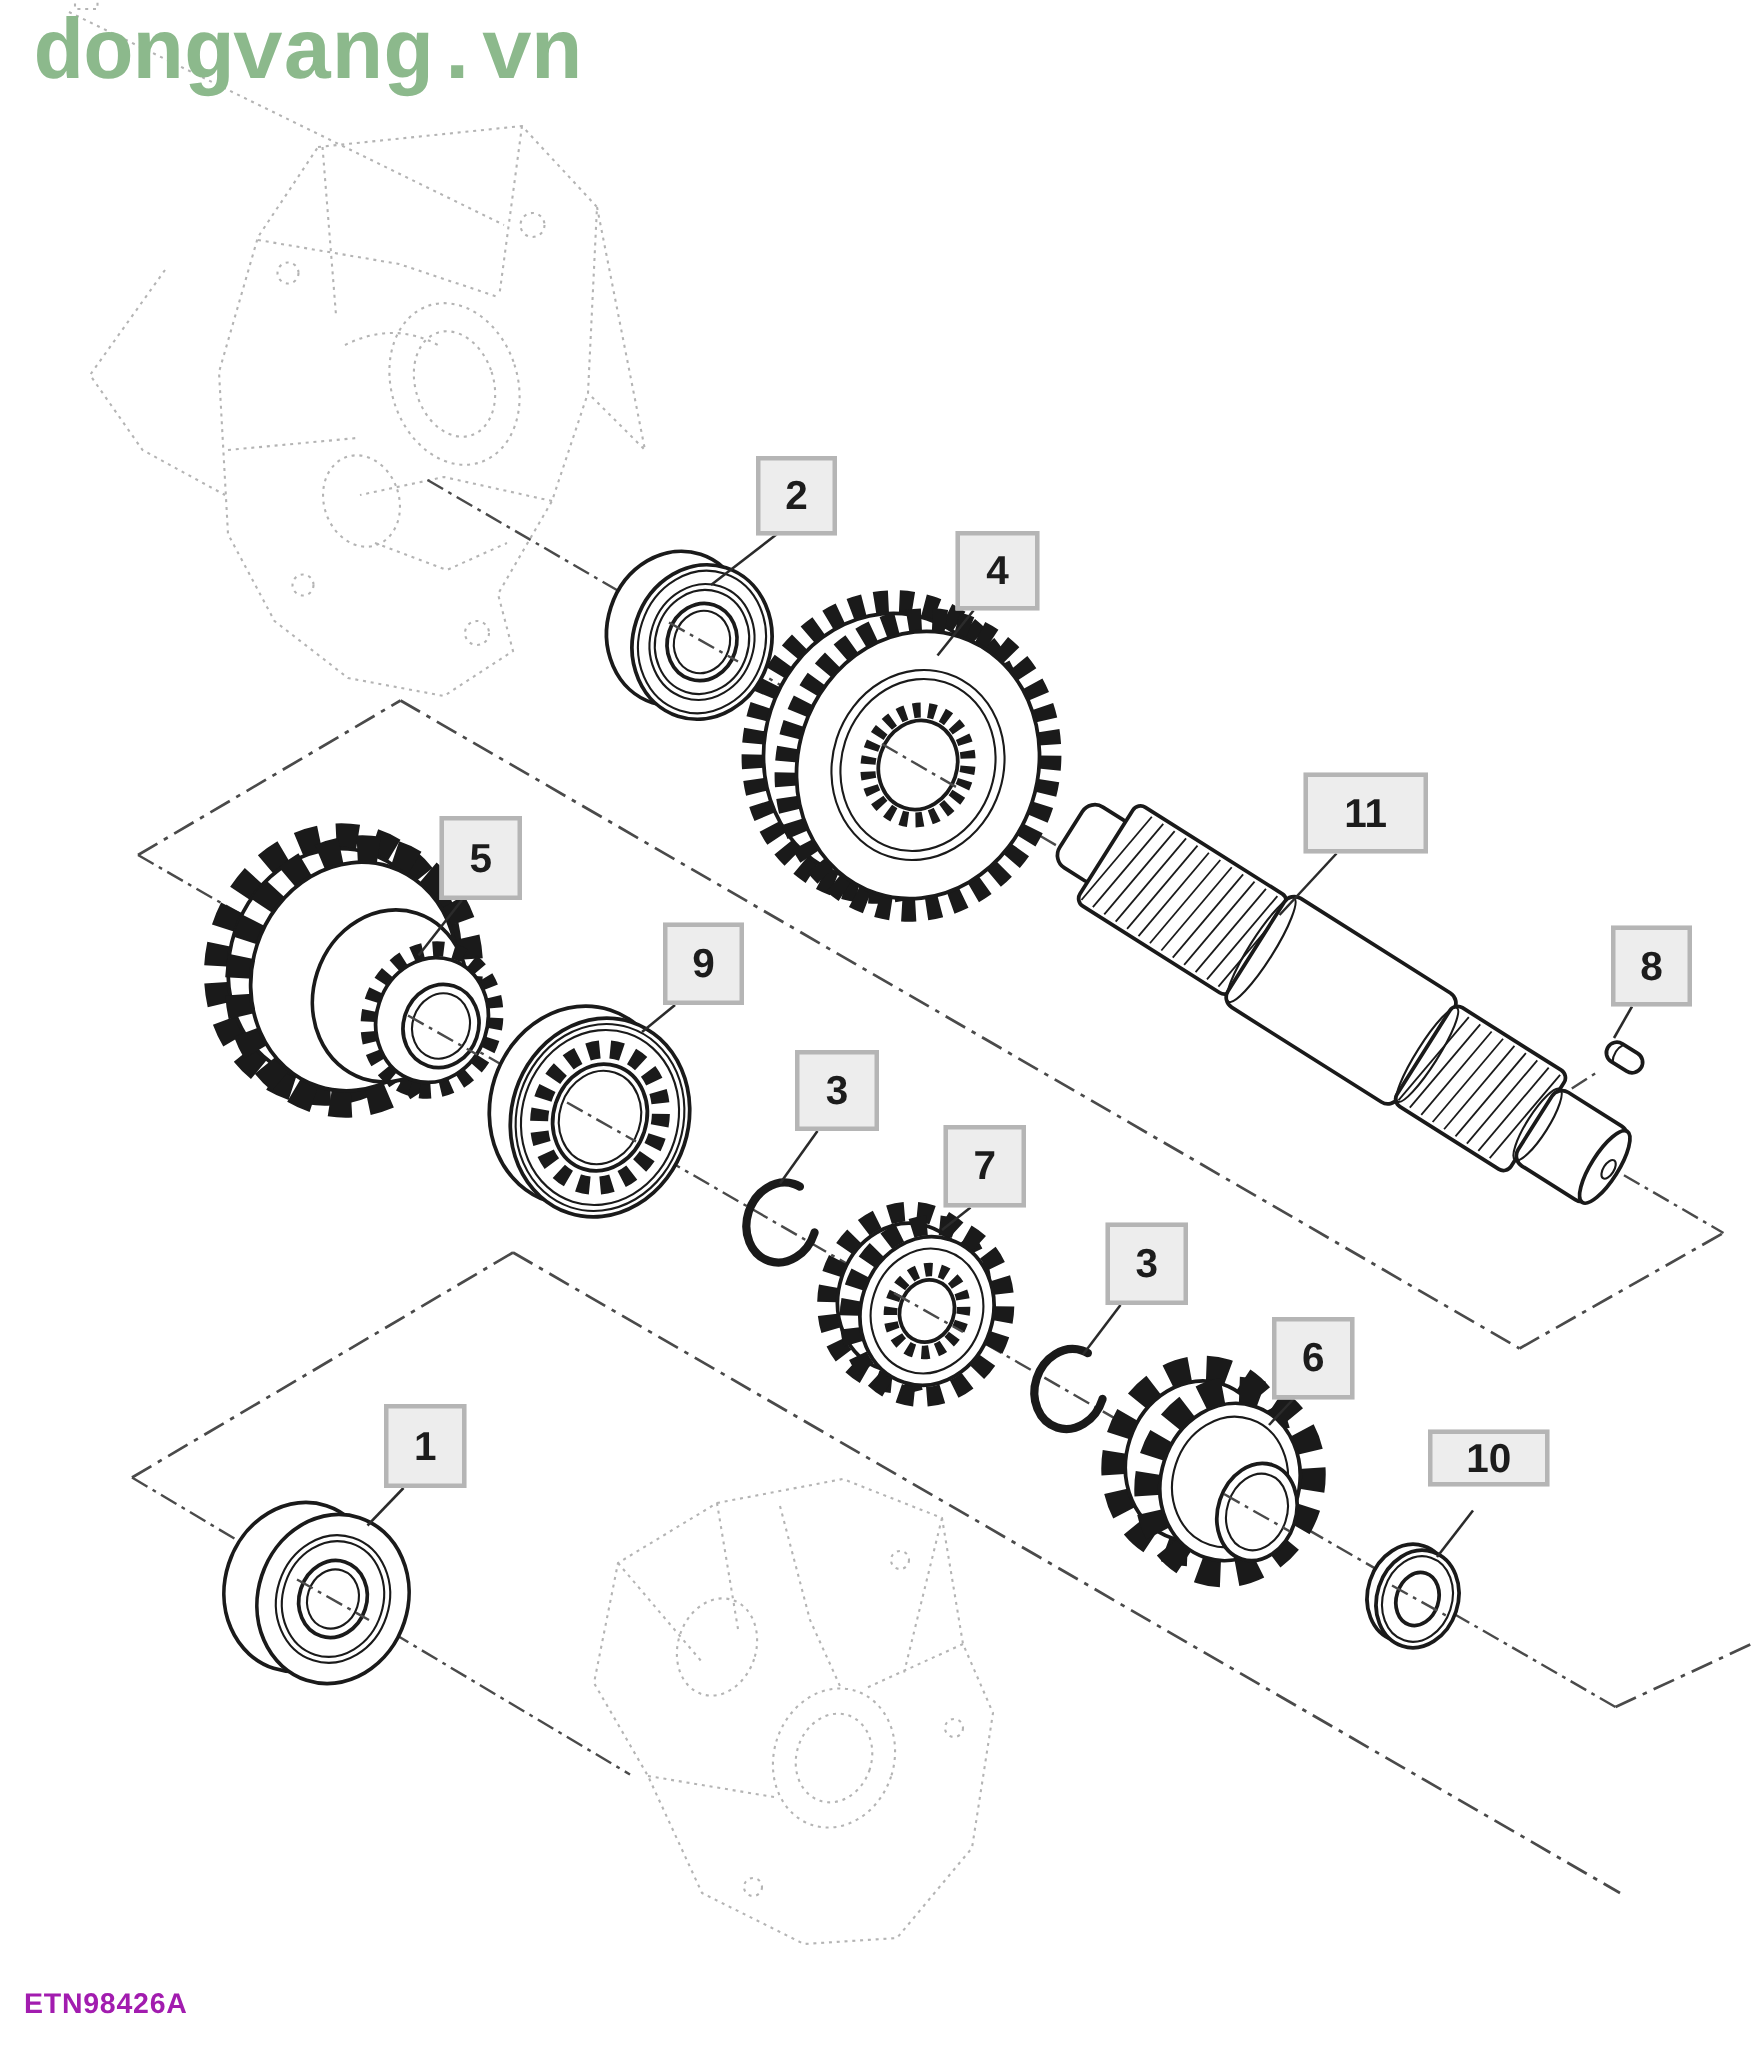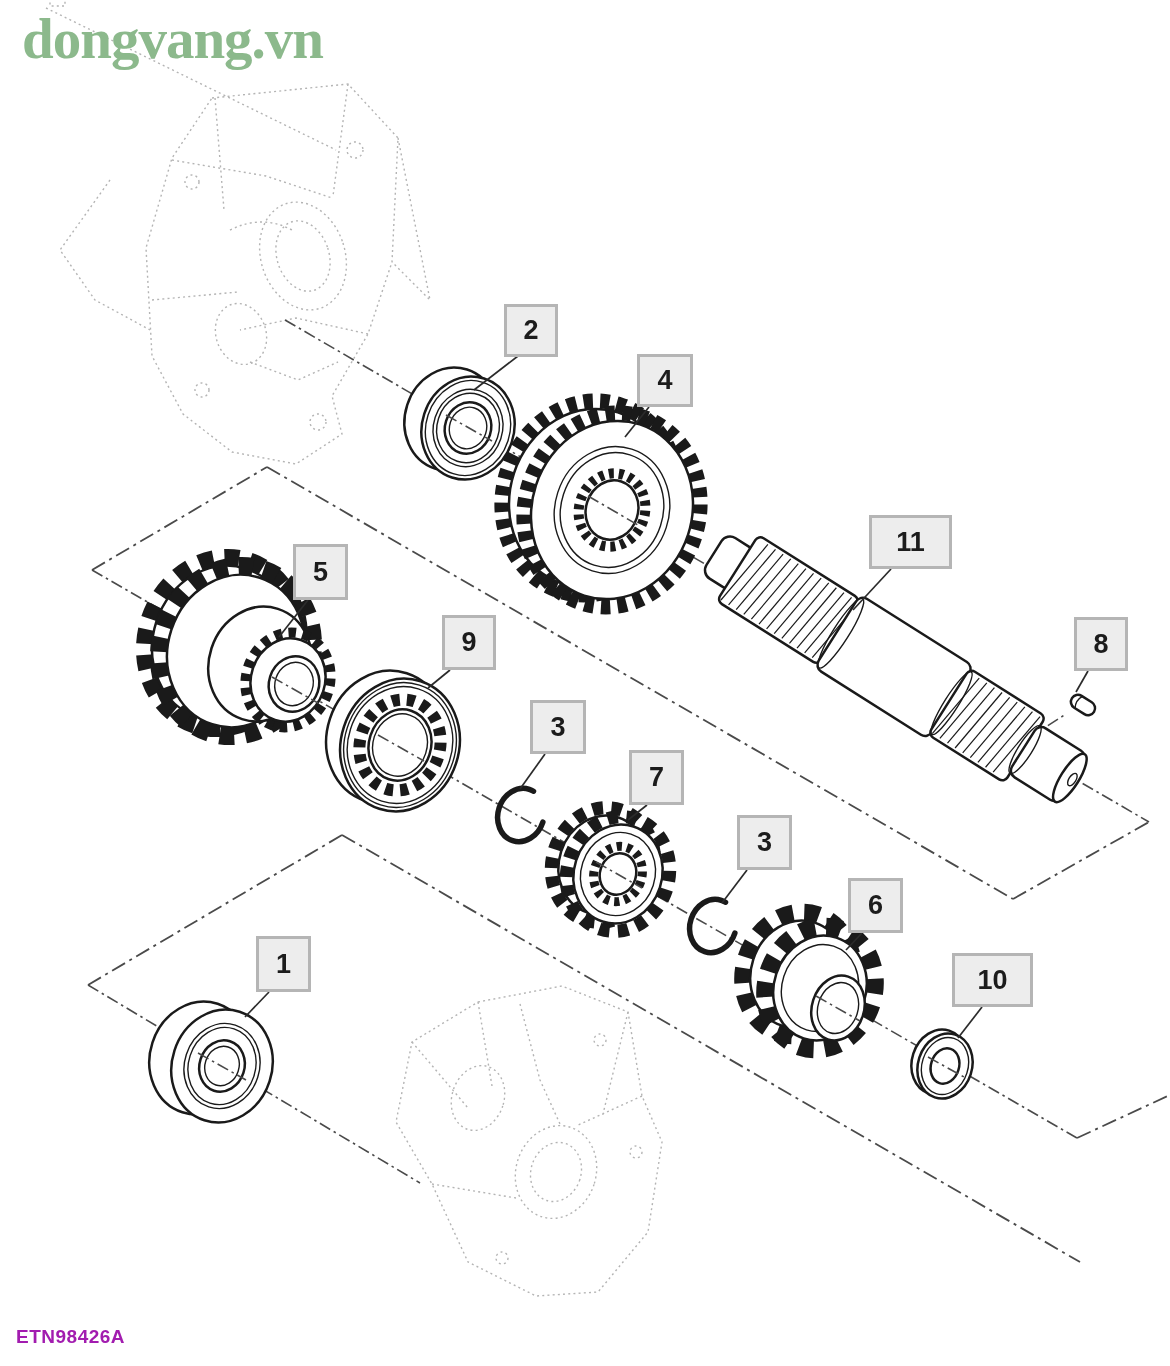--- a/index.html
+++ b/index.html
@@ -1,21 +1,21 @@
 <!DOCTYPE html>
 <html><head>
 <meta charset="utf-8">
 <title>Diagram</title>
 <style>
   html,body{margin:0;padding:0;background:#fff;}
   .stage{position:relative;width:1170px;height:1366px;background:#fff;overflow:hidden;
          font-family:"Liberation Sans",sans-serif;}
   .stage svg{position:absolute;left:0;top:0;}
   .watermark{position:absolute;left:22px;top:6px;font-size:57px;font-weight:600;
-             letter-spacing:-1px;color:#8CB98C;font-family:Liberation Serif, serif;
+             letter-spacing:-1px;color:#8CB98C;font-family:Liberation Mono, monospace;
              user-select:none;}
   .figure-code{position:absolute;left:16px;top:1326px;font-size:19px;font-weight:bold;
                color:#a21caf;letter-spacing:.5px;}
   .callout{position:absolute;display:flex;align-items:center;justify-content:center;
            background:#EDEDED;border:3px solid #B5B5B5;box-sizing:border-box;
            font-weight:bold;font-size:27px;color:#1C1C1C;cursor:pointer;}
   
   .art{fill:#fff;stroke:#1a1a1a;stroke-width:2.5;stroke-linejoin:round;}
   .thin{fill:none;stroke:#1a1a1a;stroke-width:1.4;}
   .teeth{fill:none;stroke:#1a1a1a;}
@@ -298,21 +298,21 @@
     </div>
 <div class="callout" style="left:629px;top:750px;width:55px;height:55px;">
       <span>7</span>
     </div>
 <div class="callout" style="left:1074px;top:617px;width:54px;height:54px;">
       <span>8</span>
     </div>
 <div class="callout" style="left:442px;top:615px;width:54px;height:55px;">
       <span>9</span>
     </div>
-<div class="callout" style="left:952px;top:953px;width:81px;height:54px;">
+<div class="callout" style="left:952px;top:953px;width:81px;height:38px;">
       <span>10</span>
     </div>
 <div class="callout" style="left:869px;top:515px;width:83px;height:54px;justify-content:center;">
       <span>11</span>
     </div>
 
 <div class="watermark">dongvang.vn</div>
 <div class="figure-code">ETN98426A</div>
 
 </div>

